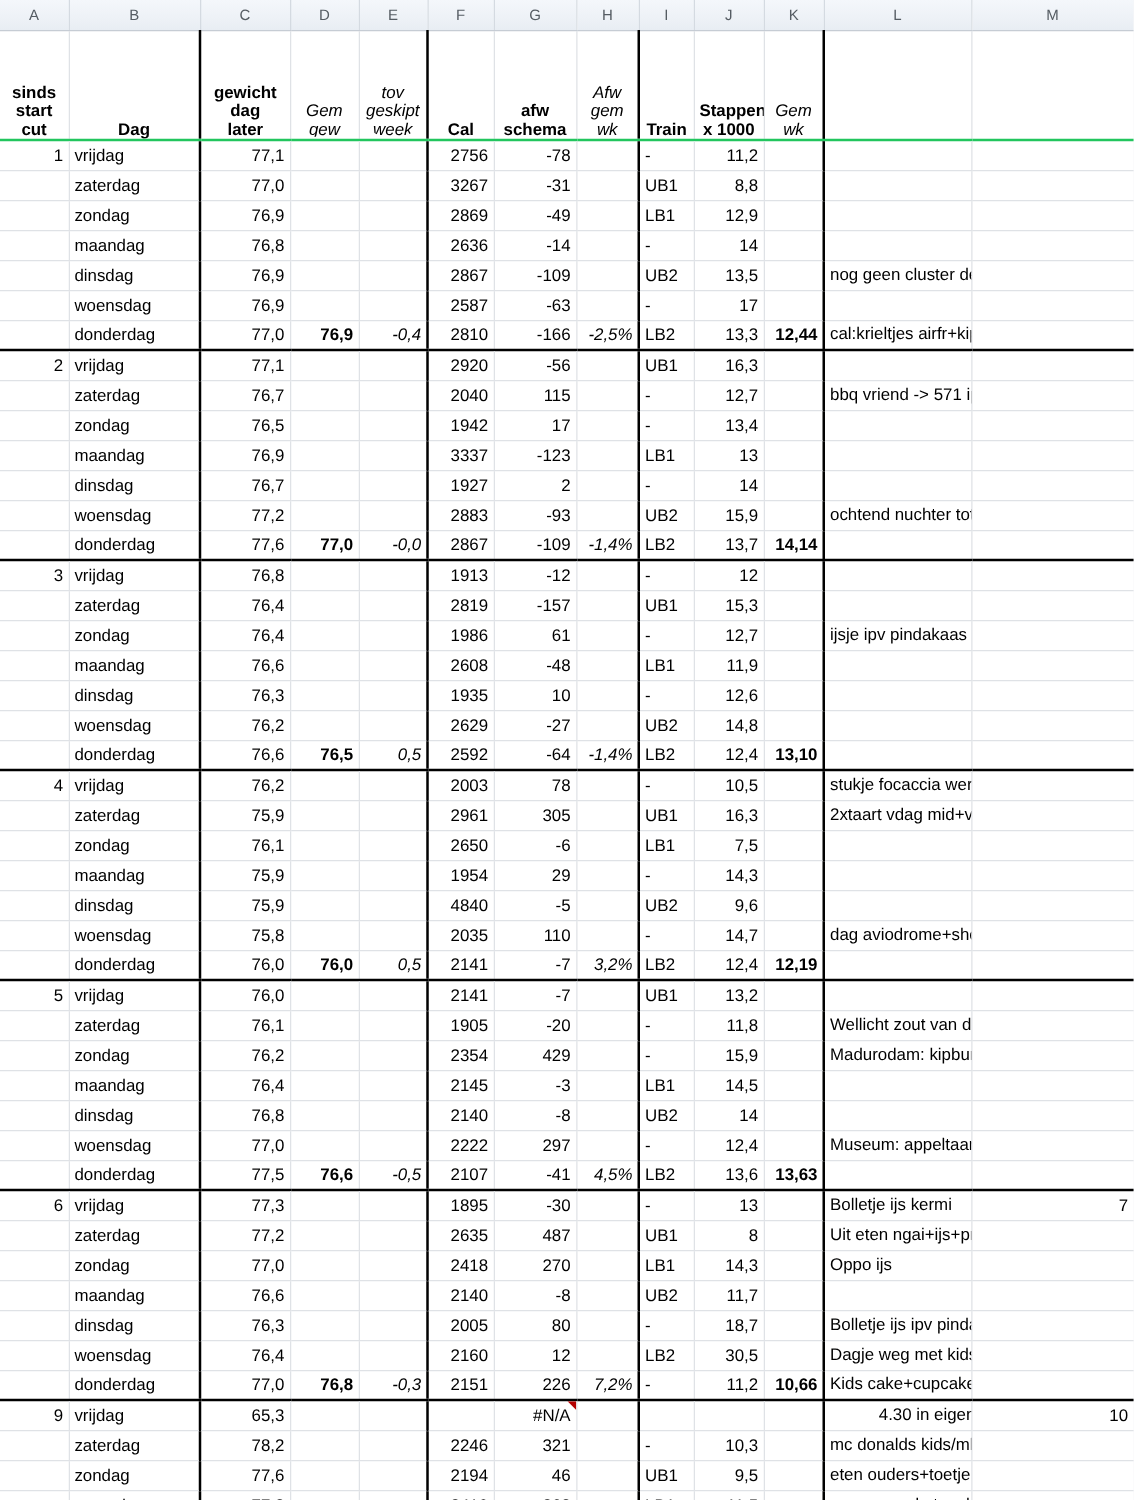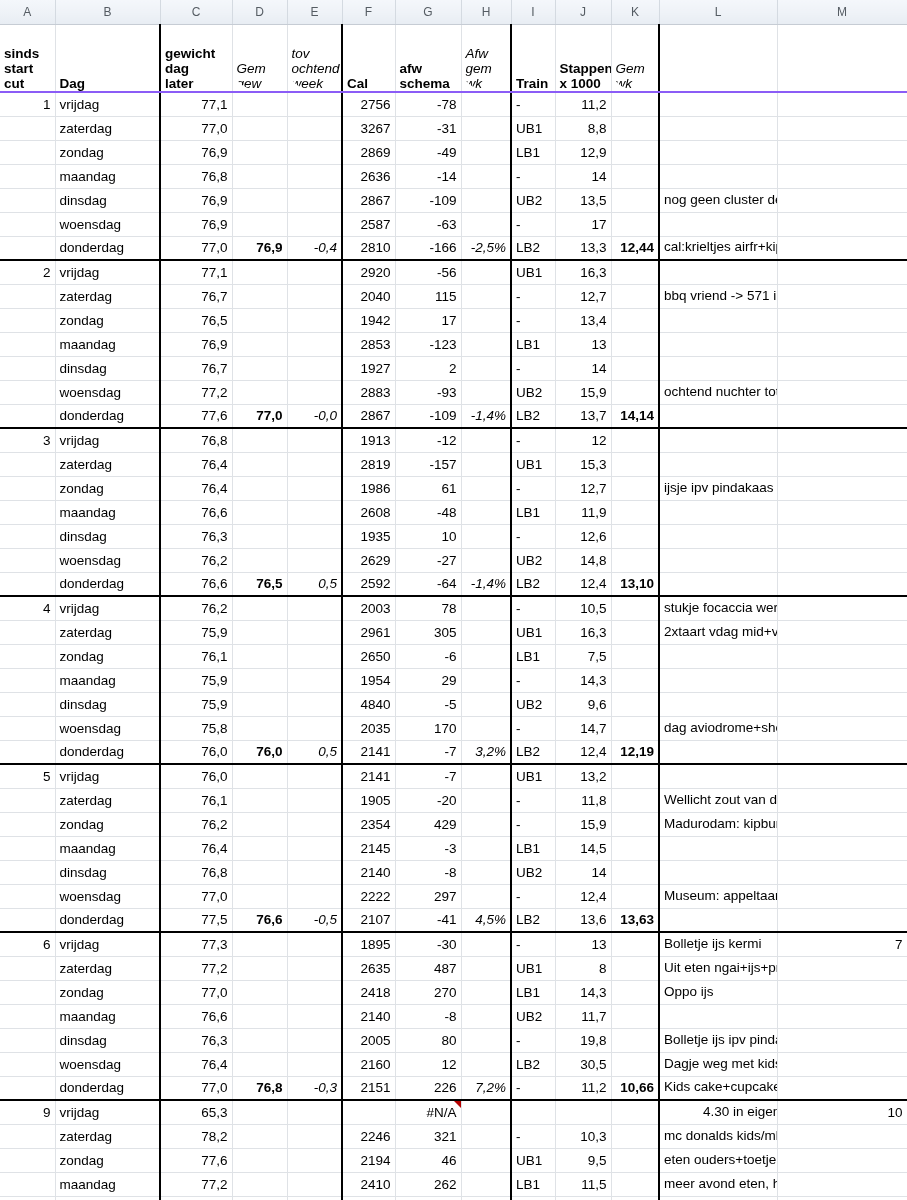--- a/index.html
+++ b/index.html
@@ -49,26 +49,27 @@
   }
   td.num  { text-align: right; }
   td.txt  { text-align: left; }
   td.b    { font-weight: bold; }
   td.i    { font-style: italic; }
   
   td.hl, th.hl { border-left: 2px solid #000; }
   td.hr, th.hr { border-right: 2px solid #000; }
   tr.wkend td { border-bottom: 2px solid #000; }
   tr.hdr td {
-    border-bottom: 2px solid #8b5cf6;
+    border-bottom: 2px solid #22c55e;
     vertical-align: bottom;
-    height: 68px;
+    height: 88px;
     line-height: 15px;
     white-space: normal;
     font-size: 13.5px;
+    text-align: center;
   }
   tr.hdr td.bold   { font-weight: bold; }
   tr.hdr td.italic { font-style: italic; border-radius: 26px; }
   
   td.note { position: relative; }
   td.note span.spill {
     position: absolute;
     left: 4px; bottom: 1px;
     white-space: nowrap;
   }
@@ -133,21 +134,21 @@
             <div>gewicht</div>
             <div>dag</div>
             <div>later</div>
           </td>
           <td class="txt italic">
             <div>Gem</div>
             <div>gew</div>
           </td>
           <td class="txt italic">
             <div>tov</div>
-            <div>ochtend</div>
+            <div>geskipt</div>
             <div>week</div>
           </td>
           <td class="txt bold hl">
             <div>Cal</div>
           </td>
           <td class="txt bold">
             <div>afw</div>
             <div>schema</div>
           </td>
           <td class="txt italic">
@@ -324,21 +325,21 @@
           <td class="num b hr"></td>
           <td class="txt note rel"></td>
           <td class="num"></td>
         </tr>
         <tr>
           <td class="num"></td>
           <td class="txt">maandag</td>
           <td class="num hl">76,9</td>
           <td class="num b"></td>
           <td class="num i"></td>
-          <td class="num hl">2853</td>
+          <td class="num hl">3337</td>
           <td class="num rel">-123</td>
           <td class="num i"></td>
           <td class="txt hl">LB1</td>
           <td class="num">13</td>
           <td class="num b hr"></td>
           <td class="txt note rel"></td>
           <td class="num"></td>
         </tr>
         <tr>
           <td class="num"></td>
@@ -573,21 +574,21 @@
           <td class="txt note rel"></td>
           <td class="num"></td>
         </tr>
         <tr>
           <td class="num"></td>
           <td class="txt">woensdag</td>
           <td class="num hl">75,8</td>
           <td class="num b"></td>
           <td class="num i"></td>
           <td class="num hl">2035</td>
-          <td class="num rel">170</td>
+          <td class="num rel">110</td>
           <td class="num i"></td>
           <td class="txt hl">-</td>
           <td class="num">14,7</td>
           <td class="num b hr"></td>
           <td class="txt note rel">
             <span class="spill">dag aviodrome+shoppen-&gt;haver/hav</span>
           </td>
           <td class="num"></td>
         </tr>
         <tr class="wkend">
@@ -785,21 +786,21 @@
         <tr>
           <td class="num"></td>
           <td class="txt">dinsdag</td>
           <td class="num hl">76,3</td>
           <td class="num b"></td>
           <td class="num i"></td>
           <td class="num hl">2005</td>
           <td class="num rel">80</td>
           <td class="num i"></td>
           <td class="txt hl">-</td>
-          <td class="num">19,8</td>
+          <td class="num">18,7</td>
           <td class="num b hr"></td>
           <td class="txt note rel">
             <span class="spill">Bolletje ijs ipv pindakaas</span>
           </td>
           <td class="num"></td>
         </tr>
         <tr>
           <td class="num"></td>
           <td class="txt">woensdag</td>
           <td class="num hl">76,4</td>

